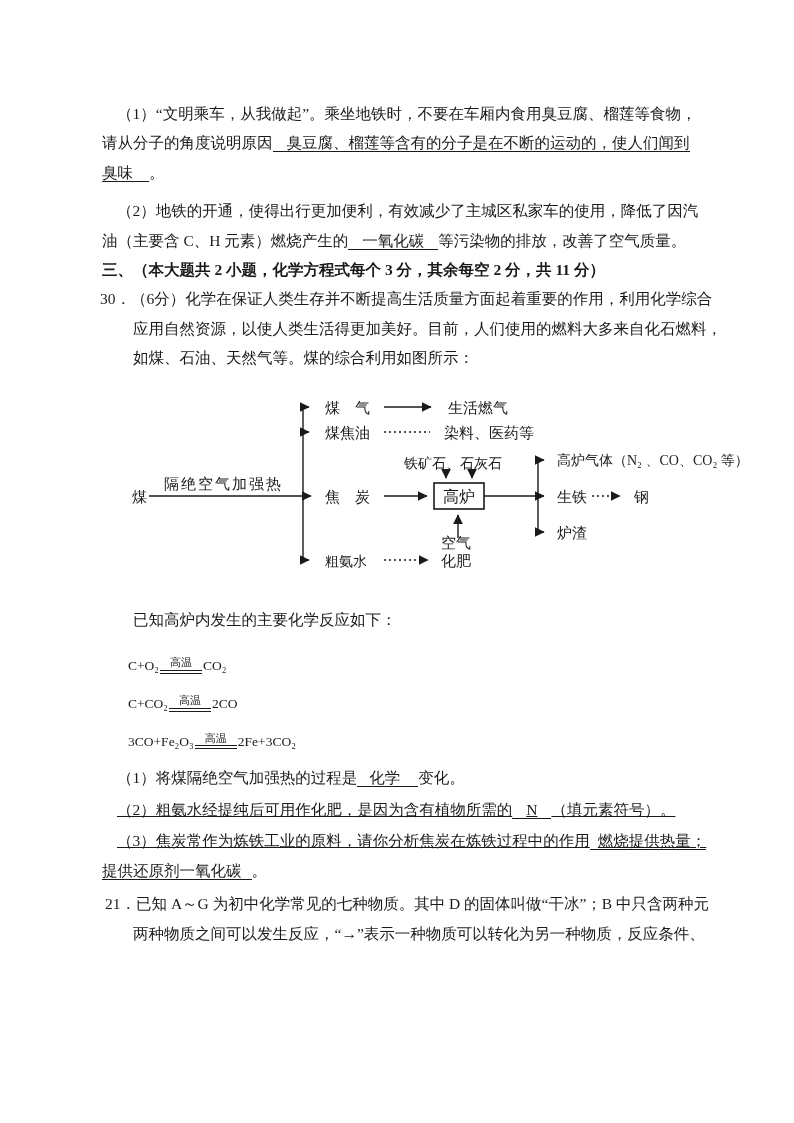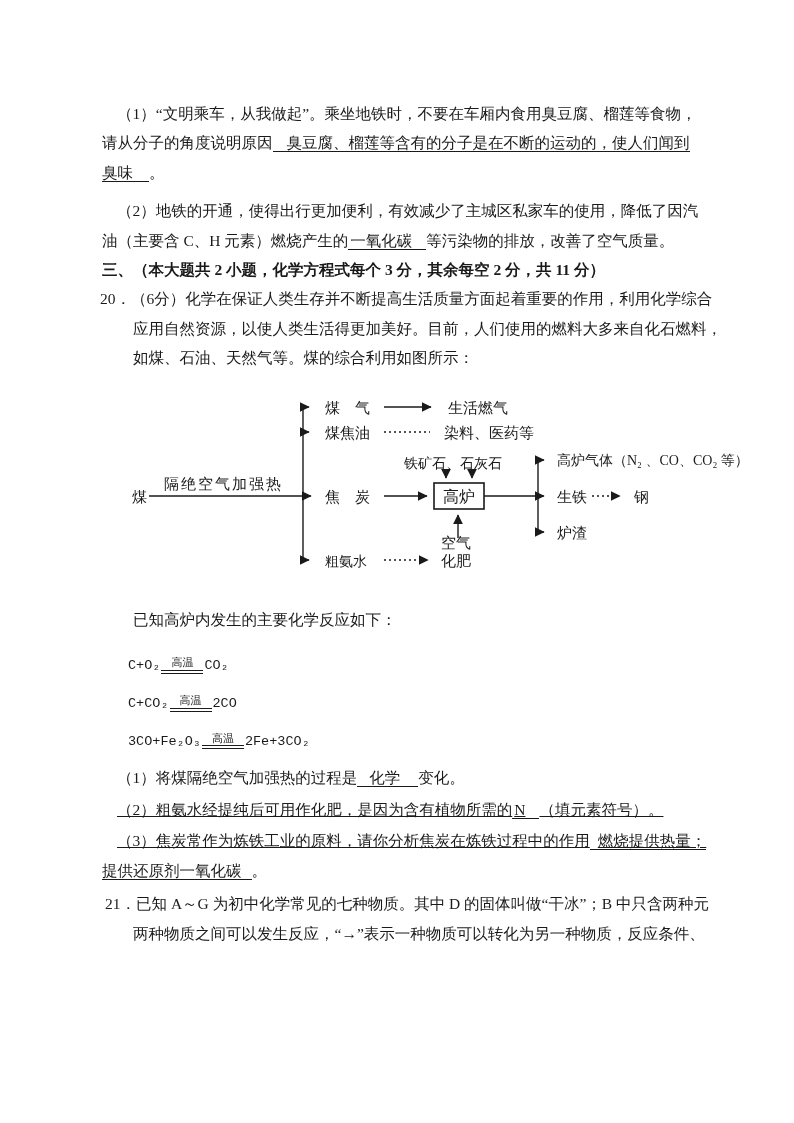--- a/index.html
+++ b/index.html
@@ -26,35 +26,35 @@
   .mt6  { margin-top:22px; }
   .mt4  { margin-top:4px; }
   .mt2  { margin-top:2px;text-decoration:underline; }
   .mt20 { margin-top:20px; }
   .blank {
     border-bottom:1px solid #1a1a1a;
   }
   .pad-l14 { padding-left:14px; }
   .pad-r16 { padding-right:16px; }
   .pad-both12 { padding-left:12px; padding-right:18px; }
-  .pad-both14 { padding-left:2px; padding-right:14px; }
+  .pad-both14 { padding-left:14px; padding-right:14px; }
   .pad-l8 { padding-left:8px; }
   .pad-r10 { padding-right:10px; }
   .diagram-wrap { margin-top:14px; margin-left:26px; height:196px; }
   svg text {
     font-family:"Liberation Serif","DejaVu Serif",serif;
     fill:#1a1a1a;
   }
   .eq {
     display:flex; align-items:flex-end;
     margin-left:26px;
     white-space:nowrap;
   }
   .eq-part {
-    font-family:Liberation Mono, monospace;
+    font-family:Liberation Serif, serif;
     font-size:13.5px;
     line-height:1;
     padding-bottom:1px;
   }
   .eq-cond {
     display:inline-block;
     border-bottom:4px double #1a1a1a;
     padding:0 10px;
     margin:0 1px;
     font-size:11px;
@@ -68,21 +68,21 @@
 
   <div class="l ind15">（1）“文明乘车，从我做起”。乘坐地铁时，不要在车厢内食用臭豆腐、榴莲等食物，</div>
   <div class="l"><span>请从分子的角度说明原因</span><span class="blank pad-l14">臭豆腐、榴莲等含有的分子是在不断的运动的，使人们闻到</span></div>
   <div class="l"><span class="blank pad-r16">臭味</span><span>。</span></div>
 
   <div class="l ind15 mt9">（2）地铁的开通，使得出行更加便利，有效减少了主城区私家车的使用，降低了因汽</div>
   <div class="l"><span>油（主要含 C、H 元素）燃烧产生的</span><span class="blank pad-both14">一氧化碳</span><span>等污染物的排放，改善了空气质量。</span></div>
 
   <div class="l bold">三、（本大题共 2 小题，化学方程式每个 3 分，其余每空 2 分，共 11 分）</div>
 
-  <div class="l hang">20．（6分）化学在保证人类生存并不断提高生活质量方面起着重要的作用，利用化学综合</div>
+  <div class="l hang">30．（6分）化学在保证人类生存并不断提高生活质量方面起着重要的作用，利用化学综合</div>
   <div class="l ind31">应用自然资源，以使人类生活得更加美好。目前，人们使用的燃料大多来自化石燃料，</div>
   <div class="l ind31">如煤、石油、天然气等。煤的综合利用如图所示：</div>
 
   <div class="diagram-wrap">
     <svg width="640" height="196" viewBox="0 0 640 196">
       <defs>
         <marker id="arr" markerWidth="8" markerHeight="8" refX="6.5" refY="3.5" orient="auto">
           <path d="M0,0 L7,3.5 L0,7 z" fill="#1a1a1a"></path>
         </marker>
       </defs>

